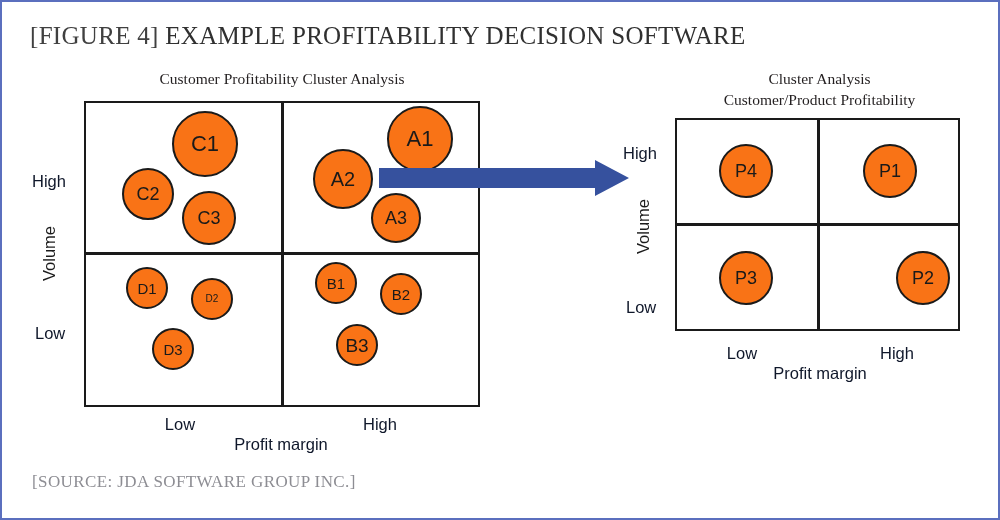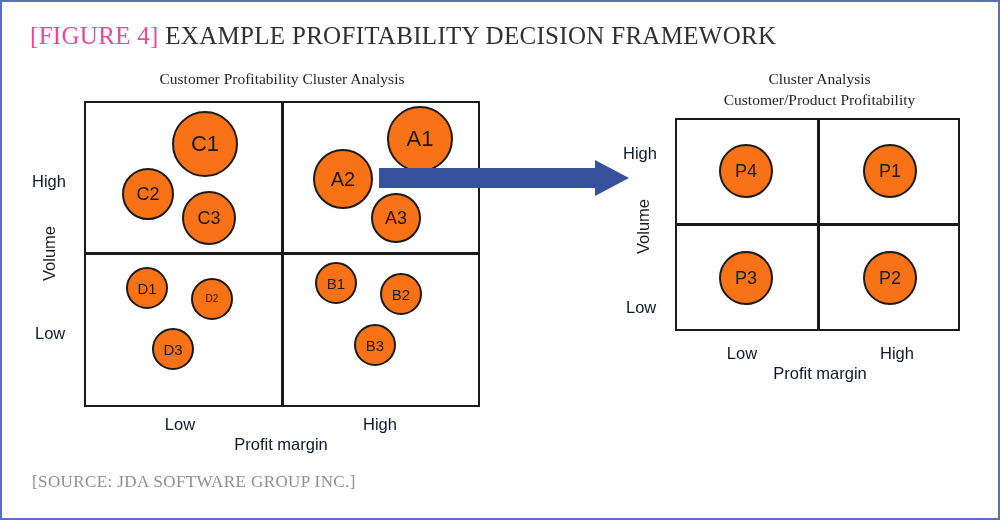--- a/index.html
+++ b/index.html
@@ -139,21 +139,21 @@
     width: 250px;
     height: 40px;
   }
 </style>
 </head>
 <body>
 
 <div id="page" style="border-color: rgb(91, 111, 190); background: rgb(255, 255, 255);">
 
   <div class="fig-title">
-    <span class="tag" style="color: #ec4899;">[FIGURE 4]</span><span class="rest" style="color: rgb(48, 48, 48);"> EXAMPLE PROFITABILITY DECISION FRAMEWORK</span>
+    <span class="tag" style="color: #404040;">[FIGURE 4]</span><span class="rest" style="color: rgb(48, 48, 48);"> EXAMPLE PROFITABILITY DECISION SOFTWARE</span>
   </div>
 
   <div class="chart-title" id="left-chart-title">Customer Profitability Cluster Analysis</div>
 
   <div class="matrix" id="matrix-left"></div>
   <div class="divider div-v" style="left:279px; top:99px; height:306px;"></div>
   <div class="divider div-h" style="left:82px; top:250px; width:396px;"></div>
 
   <div class="axis-label" style="left:30px; top:170px;">High</div>
   <div class="axis-label" style="left:33px; top:322px;">Low</div>
@@ -168,21 +168,21 @@
       <div class="bubble" style="left: 120px; top: 166px; width: 52px; height: 52px; font-size: 18px;">C2</div>
       <div class="bubble" style="left: 180px; top: 189px; width: 54px; height: 54px; font-size: 18px;">C3</div>
       <div class="bubble" style="left: 385px; top: 104px; width: 66px; height: 66px; font-size: 22px;">A1</div>
       <div class="bubble" style="left: 311px; top: 147px; width: 60px; height: 60px; font-size: 20px;">A2</div>
       <div class="bubble" style="left: 369px; top: 191px; width: 50px; height: 50px; font-size: 18px;">A3</div>
       <div class="bubble" style="left: 124px; top: 265px; width: 42px; height: 42px; font-size: 15px;">D1</div>
       <div class="bubble" style="left: 189px; top: 276px; width: 42px; height: 42px; font-size: 10px;">D2</div>
       <div class="bubble" style="left: 150px; top: 326px; width: 42px; height: 42px; font-size: 15px;">D3</div>
       <div class="bubble" style="left: 313px; top: 260px; width: 42px; height: 42px; font-size: 15px;">B1</div>
       <div class="bubble" style="left: 378px; top: 271px; width: 42px; height: 42px; font-size: 15px;">B2</div>
-      <div class="bubble" style="left: 352px; top: 322px; width: 42px; height: 42px; font-size: 15px;">B3</div>
+      <div class="bubble" style="left: 334px; top: 322px; width: 42px; height: 42px; font-size: 19px;">B3</div>
     </div>
 
   <svg id="flow-arrow" viewBox="0 0 250 40">
     <polygon id="arrow-shape" points="0,10 216,10 216,2 250,20 216,38 216,30 0,30" fill="#36519e"></polygon>
   </svg>
 
   <div class="chart-title" id="right-chart-title">
     <div>Cluster Analysis</div>
     <div>Customer/Product Profitability</div>
   </div>
@@ -196,18 +196,18 @@
   <div class="axis-rot" style="left:601px; top:215px; width:80px;">Volume</div>
 
   <div class="axis-label center" style="left:700px; top:342px; width:80px;">Low</div>
   <div class="axis-label center" style="left:855px; top:342px; width:80px;">High</div>
   <div class="axis-label center" style="left:738px; top:362px; width:160px;">Profit margin</div>
 
   <div id="right-bubbles">
       <div class="bubble" style="left: 717px; top: 142px; width: 54px; height: 54px; font-size: 18px;">P4</div>
       <div class="bubble" style="left: 861px; top: 142px; width: 54px; height: 54px; font-size: 18px;">P1</div>
       <div class="bubble" style="left: 717px; top: 249px; width: 54px; height: 54px; font-size: 18px;">P3</div>
-      <div class="bubble" style="left: 861px; top: 249px; width: 54px; height: 54px; font-size: 18px;">P2</div>
+      <div class="bubble" style="left: 894px; top: 249px; width: 54px; height: 54px; font-size: 18px;">P2</div>
     </div>
 
   <div class="source" style="color: rgb(141, 141, 147);">[SOURCE: JDA SOFTWARE GROUP INC.]</div>
 
 </div>
 
 </body></html>

